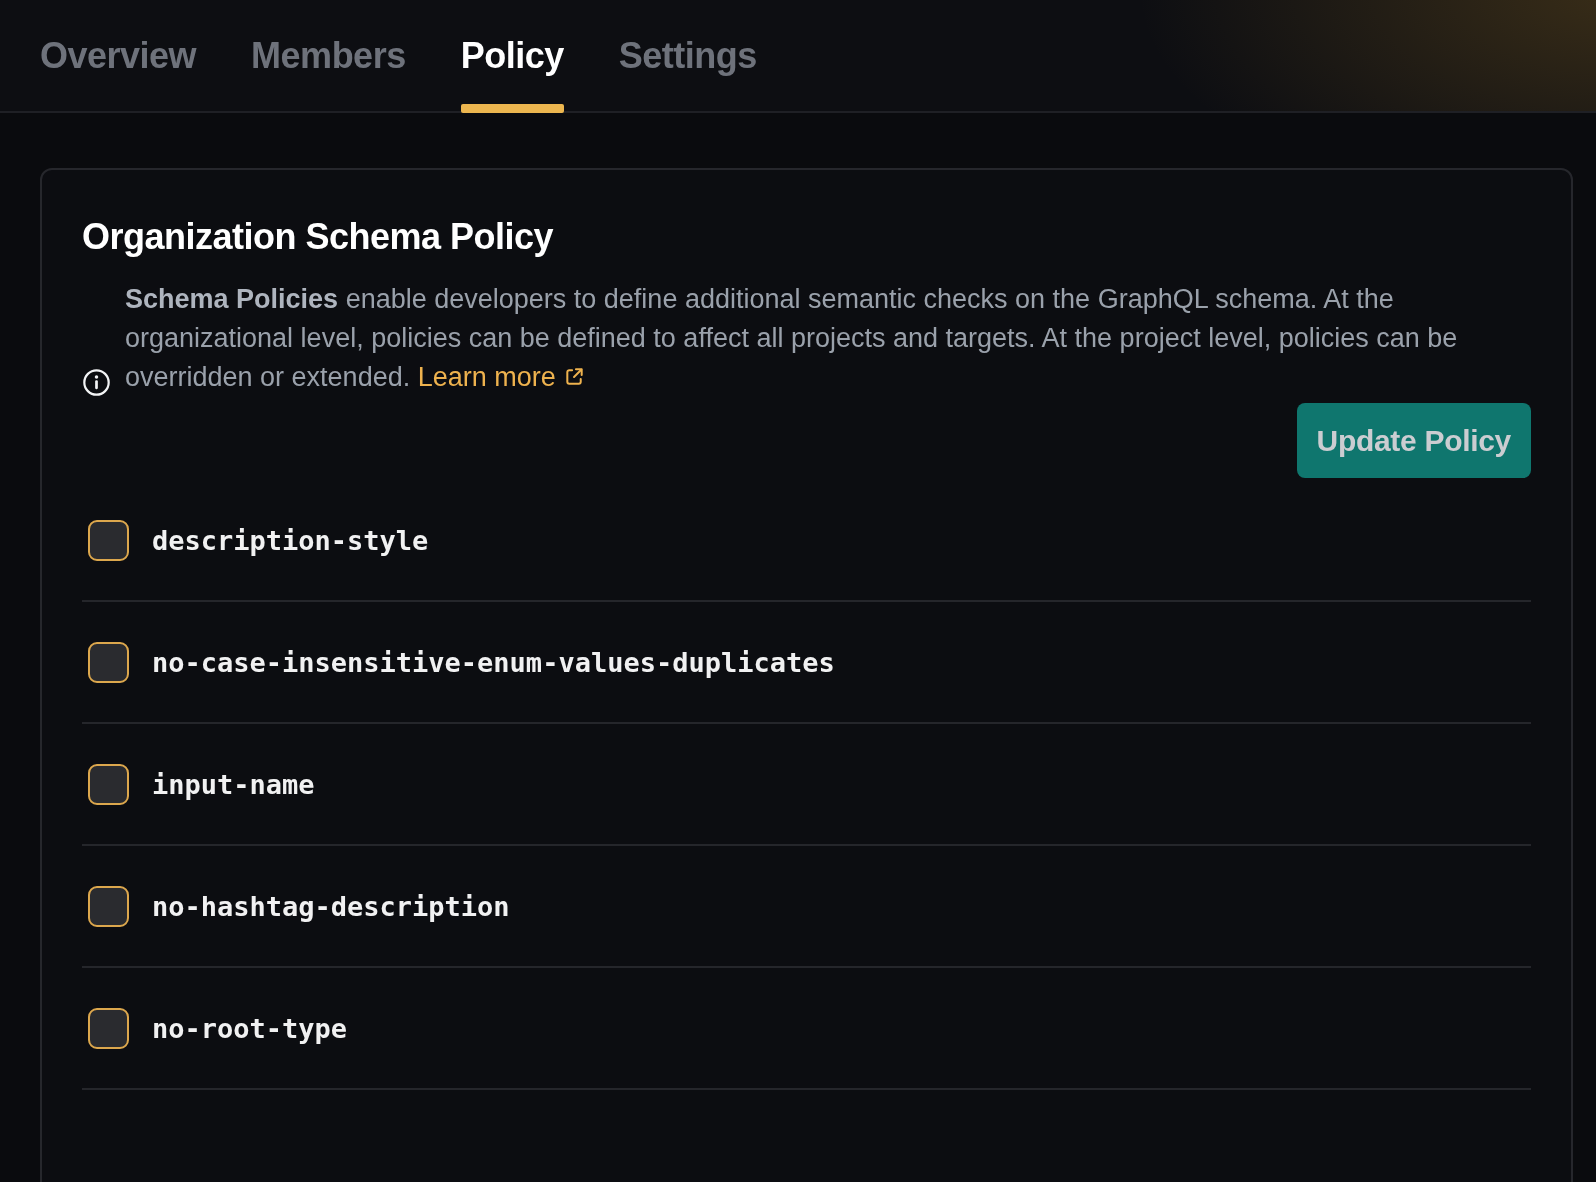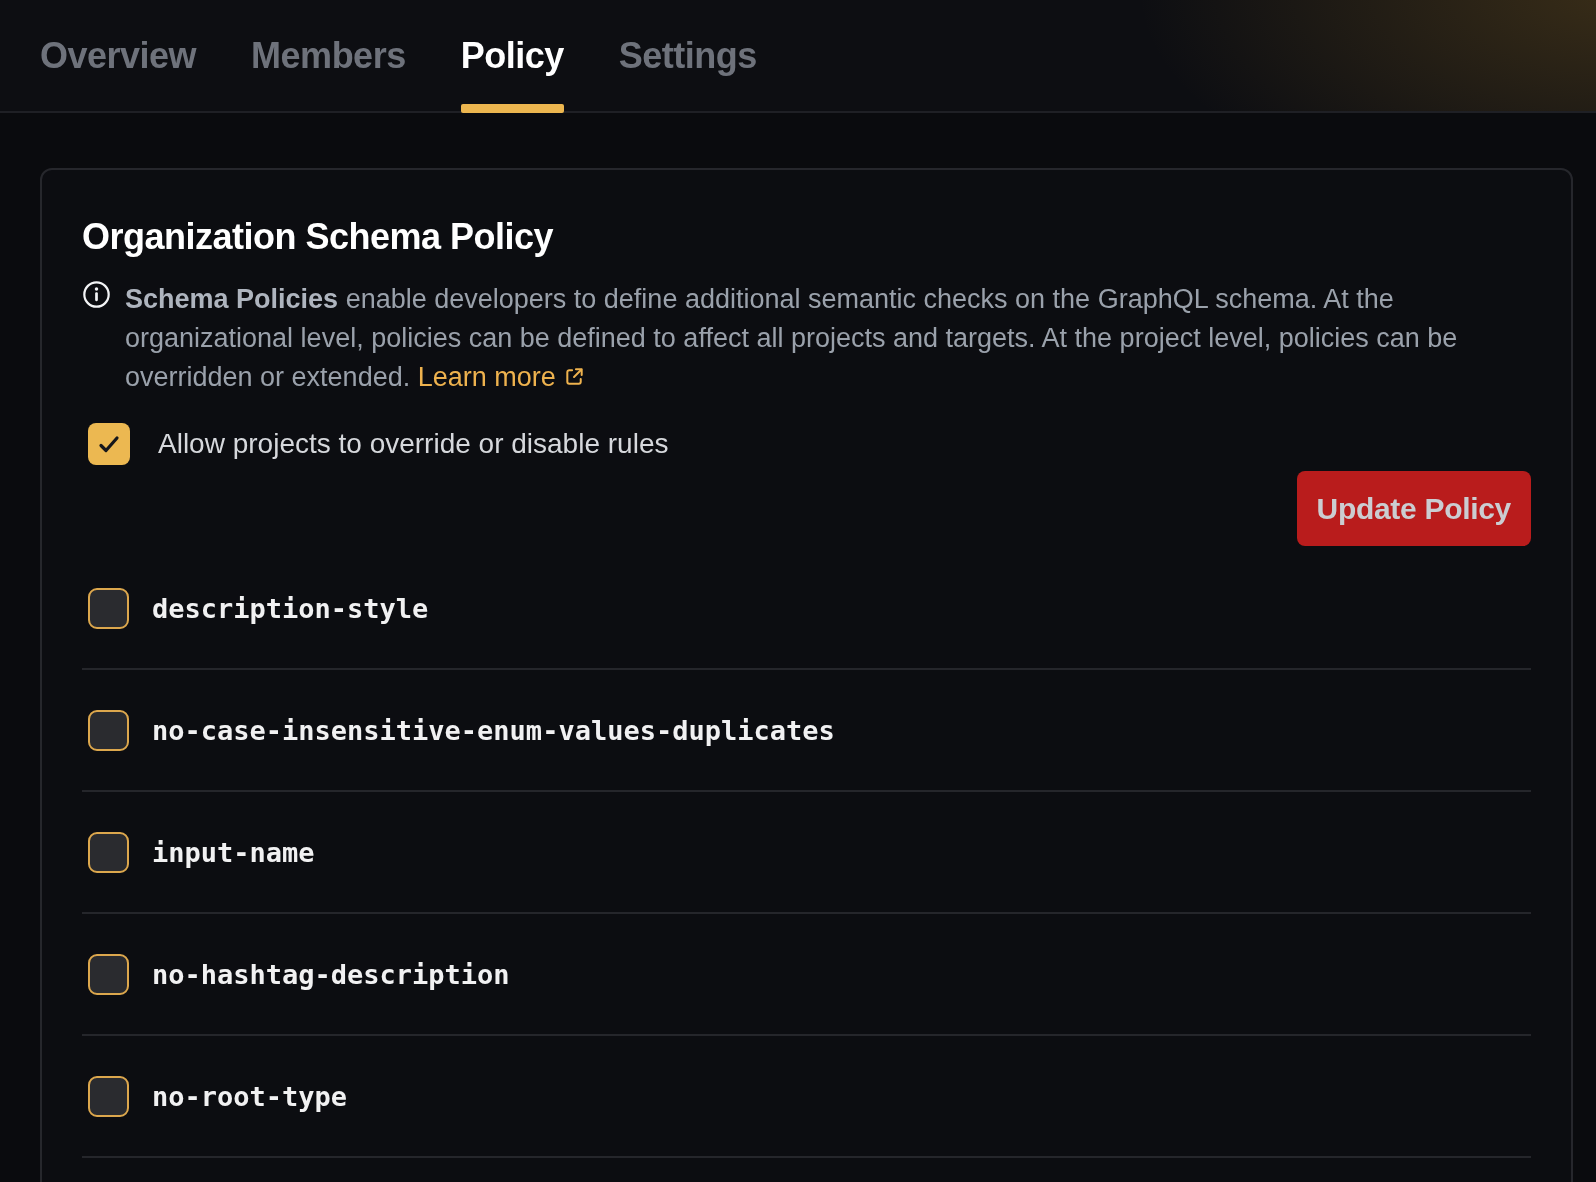--- a/index.html
+++ b/index.html
@@ -56,21 +56,21 @@
     font-size: 36px;
     font-weight: 700;
     color: #ffffff;
     letter-spacing: -0.5px;
     margin-top: 8px;
   }
 
   
   .desc-row {
     display: flex;
-    align-items: flex-start;
+    align-items: flex-end;
     gap: 14px;
     margin-top: 22px;
   }
   .info-icon { flex: 0 0 29px; width: 29px; height: 29px; }
   .desc-text {
     max-width: 1380px;
     font-size: 27px;
     line-height: 39px;
     color: #9aa1ab;
   }
@@ -102,21 +102,21 @@
     justify-content: center;
   }
   .allow-label { font-size: 28px; color: #d6d8dc; }
 
   
   .btn-row { display: flex; justify-content: flex-end; margin-top: 6px; }
   .update-btn {
     height: 75px;
     min-width: 224px;
     padding: 0 20px;
-    background: #b91c1c;
+    background: #0f766e;
     color: #cbcdd1;
     font-family: "Liberation Sans", sans-serif;
     font-size: 30px;
     font-weight: 700;
     border: none;
     border-radius: 8px;
     cursor: pointer;
     letter-spacing: -0.3px;
   }
 
@@ -180,28 +180,20 @@
         <b>Schema Policies</b>
         <span>enable developers to define additional semantic checks on the GraphQL schema. At the organizational level, policies can be defined to affect all projects and targets. At the project level, policies can be overridden or extended.</span>
         <a class="learn-more"><span>Learn more</span><svg class="ext-icon" viewBox="0 0 24 24" fill="none" stroke="#eeb24e" stroke-width="2.1" stroke-linecap="round" stroke-linejoin="round">
               <path d="M9.5 5.5 H6.5 A2 2 0 0 0 4.5 7.5 V17.5 A2 2 0 0 0 6.5 19.5 H16.5 A2 2 0 0 0 18.5 17.5 V14.5"></path>
               <path d="M13.5 4.5 H19.5 V10.5"></path>
               <path d="M19 5 L11.5 12.5"></path>
             </svg></a>
       </p>
     </div>
 
-    <label class="allow-row">
-      <span class="checkbox-checked">
-        <svg width="26" height="26" viewBox="0 0 26 26" fill="none" stroke="#16171b" stroke-width="3.2" stroke-linecap="round" stroke-linejoin="round">
-          <path d="M5 14.5 L10 19.5 L21 7"></path>
-        </svg>
-      </span>
-      <span class="allow-label">Allow projects to override or disable rules</span>
-    </label>
 
     <div class="btn-row">
       <button class="update-btn">Update Policy</button>
     </div>
 
     <ul class="rules">
       <li class="rule-row">
         <span class="rule-checkbox"></span>
         <span class="rule-name">description-style</span>
       </li>

